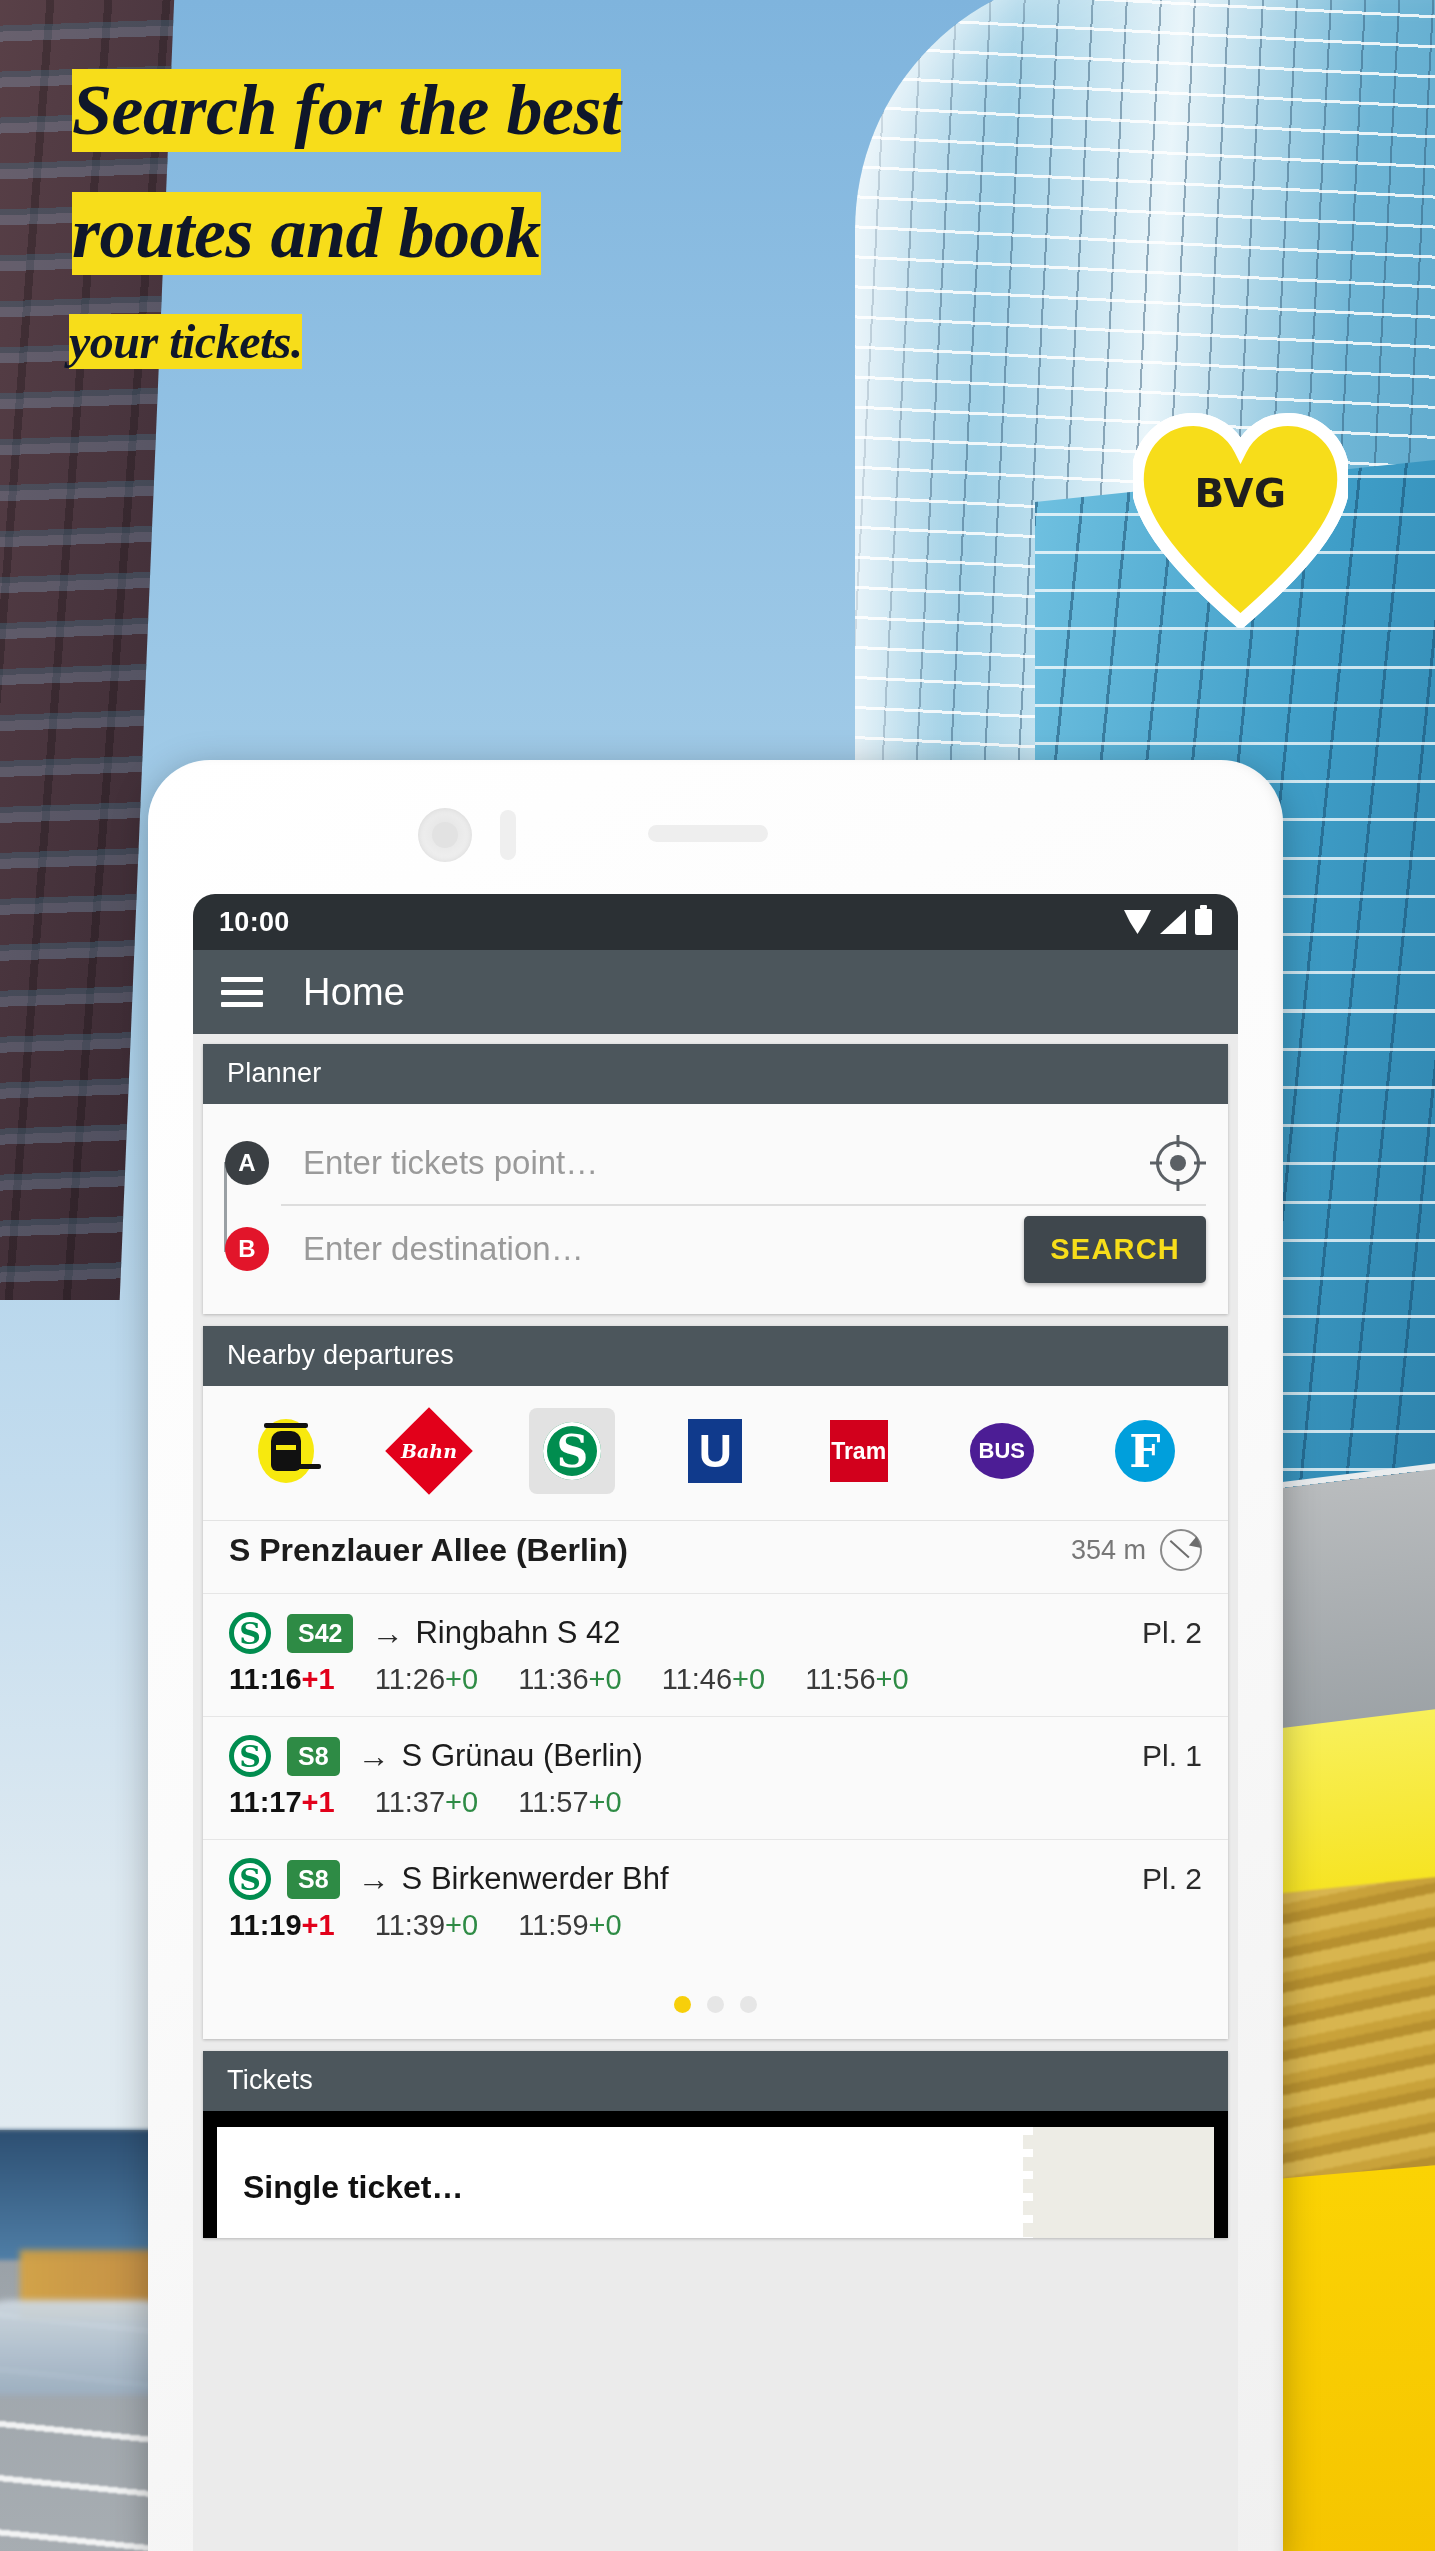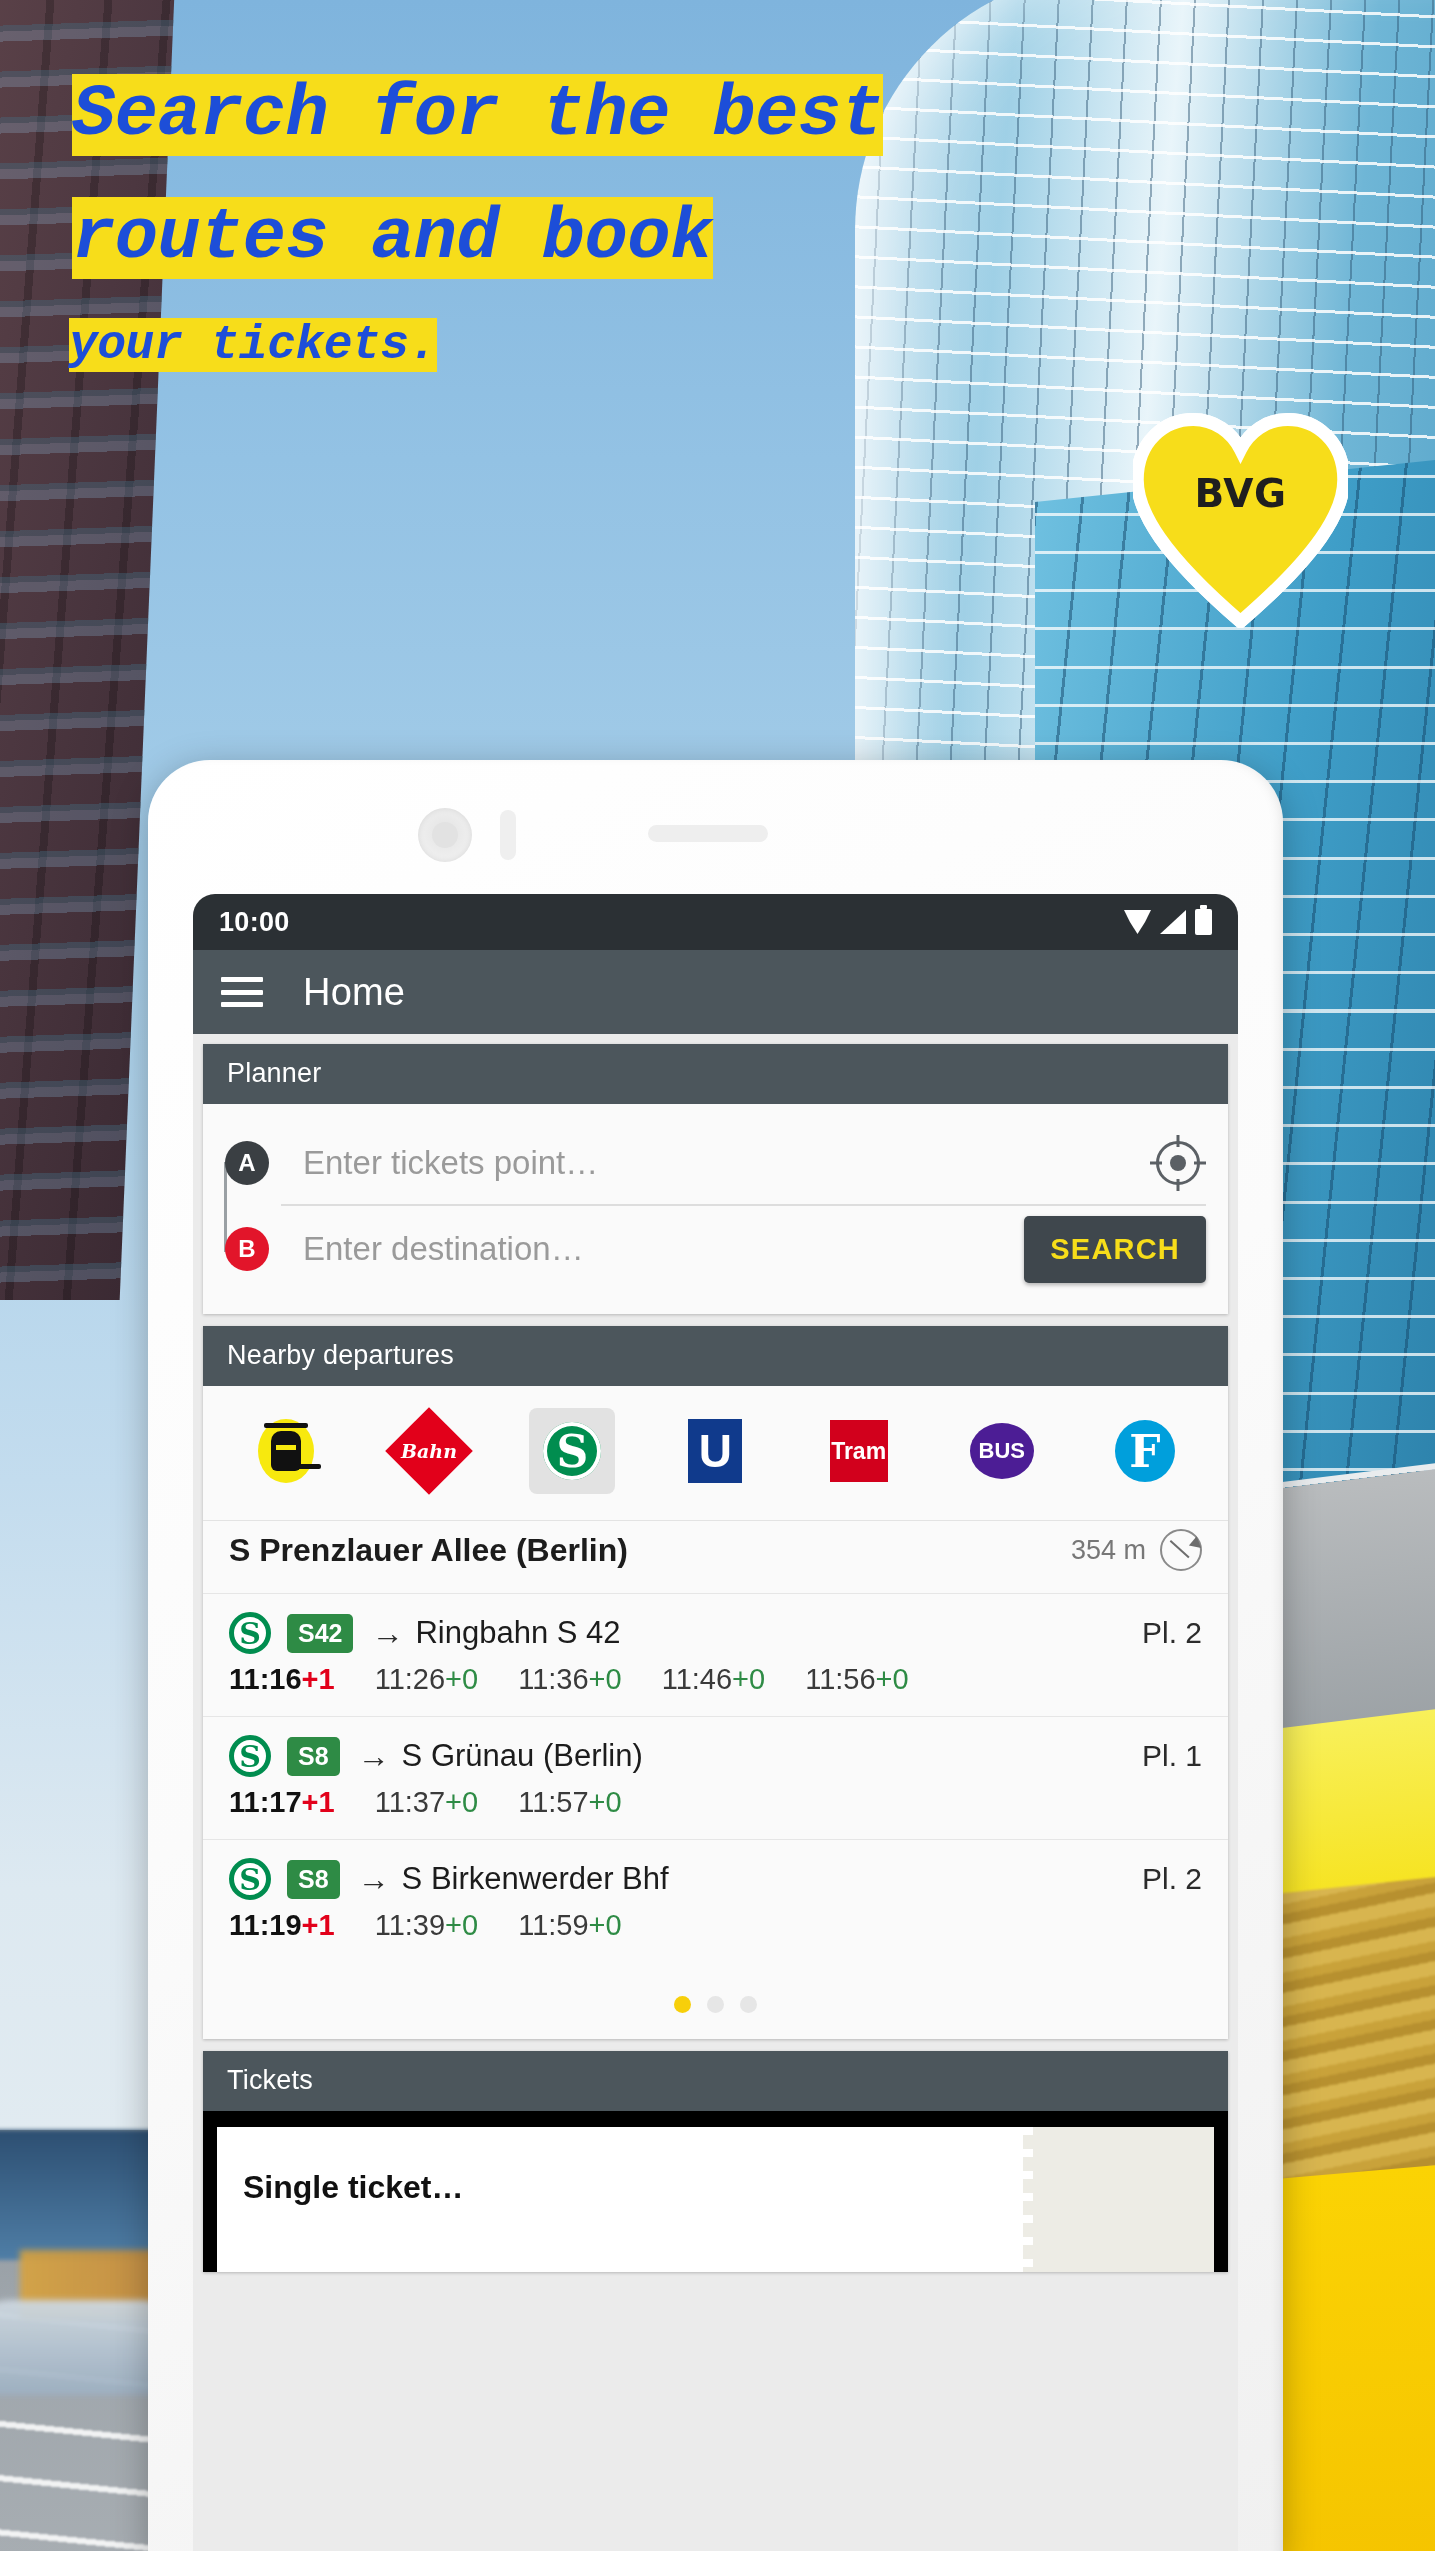--- a/index.html
+++ b/index.html
@@ -96,22 +96,22 @@
   .car-blur{
     position:absolute; left:-30px; top:2300px; width:230px; height:95px;
     background:linear-gradient(180deg,#cfd9e1,#9db0c2);
     border-radius:40px 60px 12px 12px; filter:blur(3px); opacity:.95;
   }
 
   
   .headline { position:absolute; z-index:5; }
   .hl-band {
     background:#f7dd1a; display:inline-block;
-    color:#1d4ed8; font-weight:bold; font-style:italic;
-    font-family:Liberation Mono, monospace;
+    color:#0f172a; font-weight:bold; font-style:italic;
+    font-family:Liberation Serif, serif;
     letter-spacing:-.5px;
     white-space:nowrap;
   }
   #hl1 { left:48px; top:50px;  font-size:72px; padding:18px 26px 22px 24px; }
   #hl2 { left:48px; top:173px; font-size:72px; padding:18px 26px 22px 24px; }
   #hl3 { left:45px; top:296px; font-size:48px; padding:18px 26px 22px 24px; }
 
   
   #heart {
     position:absolute; left:1133px; top:413px; width:215px; height:215px; z-index:6;
@@ -282,21 +282,21 @@
   .t.first { font-weight:bold; color:#111; }
   .d-pos { color:#e2001a; font-weight:bold; }
   .d-zero { color:#2e8b45; }
 
   .dots { display:flex; align-items:center; justify-content:center; gap:16px; padding:34px 0 26px 0; }
   .dot { width:17px; height:17px; border-radius:50%; background:#e6e6e6; }
   .dot.on { background:#f7cf0a; }
 
   
   .tickets-body { background:#000; padding:16px 14px 0 14px; }
-  .ticket-card { background:#fff; height:145px; position:relative; display:flex; }
+  .ticket-card { background:#fff; height:111px; position:relative; display:flex; }
   .ticket-main { flex:1 1 auto; padding:42px 0 0 26px; font-size:32px; font-weight:bold; color:#111;
                  overflow:hidden; }
   .ticket-stub { width:190px; background:#edece5; position:relative; }
   .ticket-stub::before{
     content:""; position:absolute; left:-1px; top:0; bottom:0; width:10px;
     background:repeating-linear-gradient(180deg,#fff 0 8px,#edece5 8px 22px);
   }
 </style>
 </head>
 <body>

